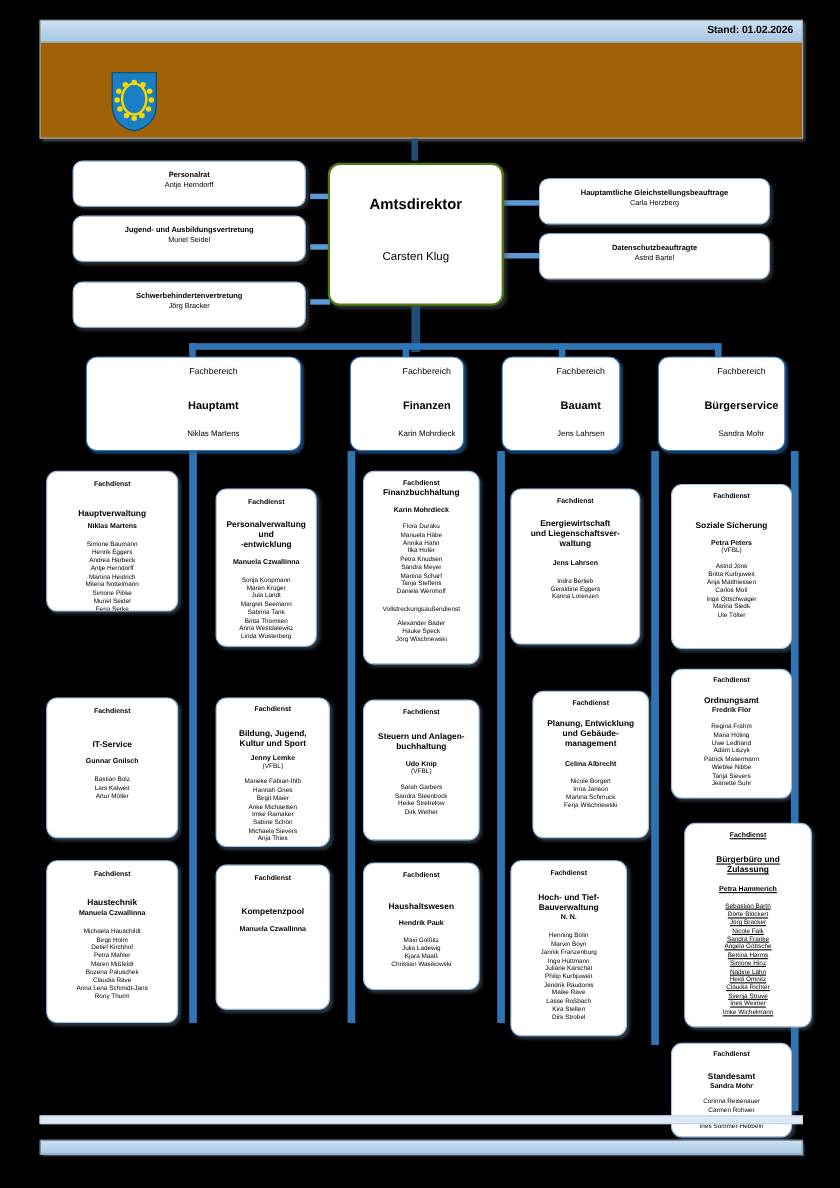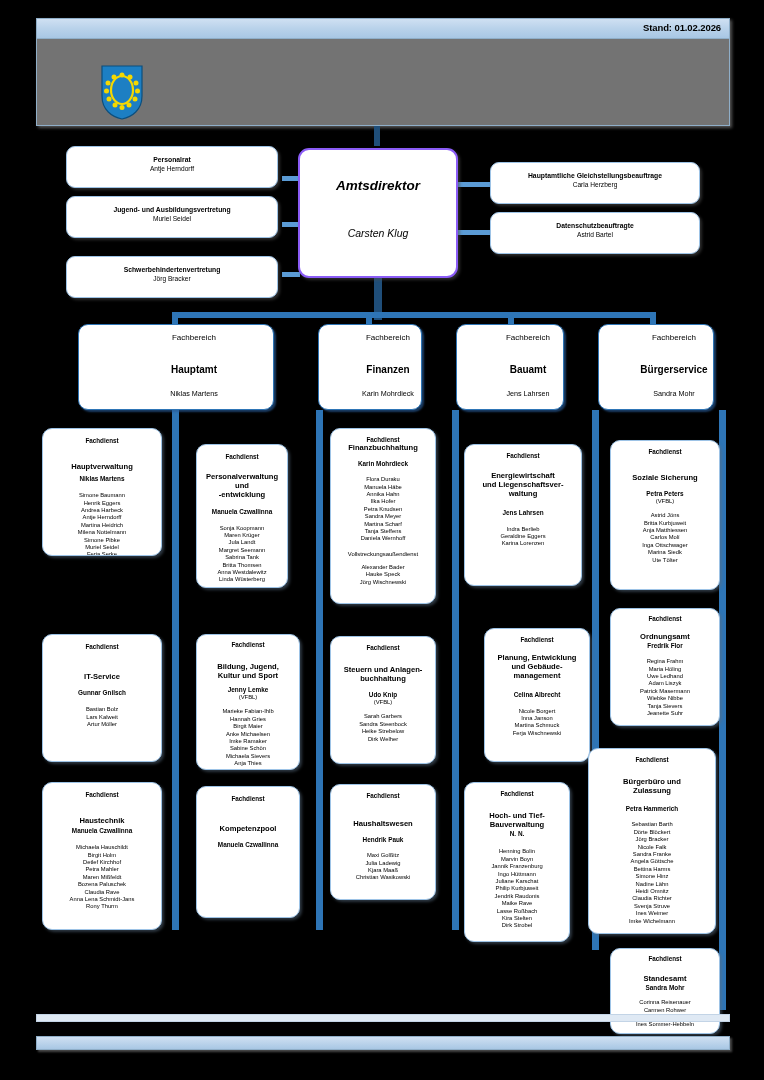--- a/index.html
+++ b/index.html
@@ -20,23 +20,22 @@
     position: absolute;
     background: #ffffff;
     border: 1px solid #9dc3e6;
     border-radius: 9px;
     box-sizing: border-box;
     text-align: center;
     box-shadow: 2px 2px 3px rgba(80,80,80,.55);
     overflow: hidden;
   }
   .box.thick {
-    border: 2px solid #8b5cf6;
+    border: 2px solid #4d7c0f;
     border-radius: 11px;
-    font-style: italic;
   }
   .box.fb {
     border: 1px solid #2e75b6;
     border-radius: 10px;
     box-shadow: 2px 2px 2px rgba(40,90,150,.65);
     padding-left: 36px;
   }
   .box.fd {
     border: 1px solid #9dc3e6;
     border-radius: 10px;
@@ -49,21 +48,21 @@
     background: #2e75b6;
   }
   .conn.dk { background: #1f4e79; }
   .conn.lt { background: #5b9bd5; }
 
   
   #header-frame {
     position: absolute;
     left: 36px; top: 18px;
     width: 694px; height: 108px;
-    background: #737373;
+    background: #a16207;
     border: 1px solid #8faec8;
     box-shadow: 2px 2px 3px rgba(120,120,120,.7);
     box-sizing: border-box;
   }
   #header-bar {
     position: absolute;
     left: 0; top: 0; right: 0; height: 20px;
     background: linear-gradient(to bottom,#cfe0f2 0%,#b9d2ea 50%,#a8c7e4 100%);
     border-bottom: 1px solid #8faec8;
     box-sizing: border-box;
@@ -475,21 +474,21 @@
       <div>Maria Höling</div>
       <div>Uwe Ledhand</div>
       <div>Adam Liszyk</div>
       <div>Patrick Masermann</div>
       <div>Wiebke Nibbe</div>
       <div>Tanja Sievers</div>
       <div>Jeanette Suhr</div>
     </div>
 </div>
 
-<div class="box fd" style="left:588px;top:748px;width:128px;height:186px;">
+<div class="box fd" style="left:622px;top:748px;width:116px;height:186px;text-decoration:underline;">
   <div class="fd-kind" style="margin-top:7px;">Fachdienst</div>
   <div class="fd-name" style="margin-top:14px;">
       <div>Bürgerbüro und</div>
       <div>Zulassung</div>
     </div>
   <div class="fd-lead" style="margin-top:10px;">Petra Hammerich</div>
   <div class="fd-list" style="margin-top:8px;">
       <div>Sebastian Barth</div>
       <div>Dörte Blöckert</div>
       <div>Jörg Bracker</div>

